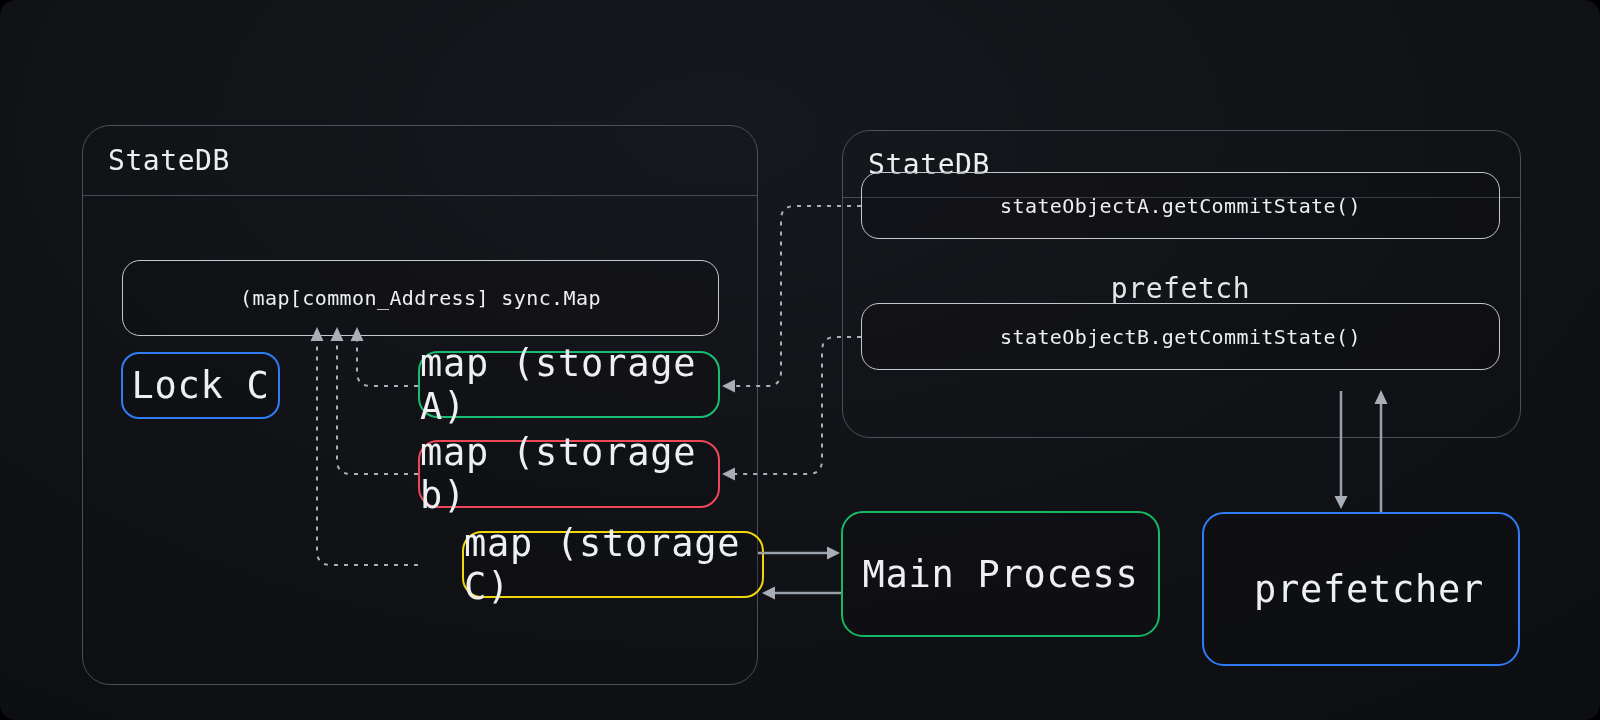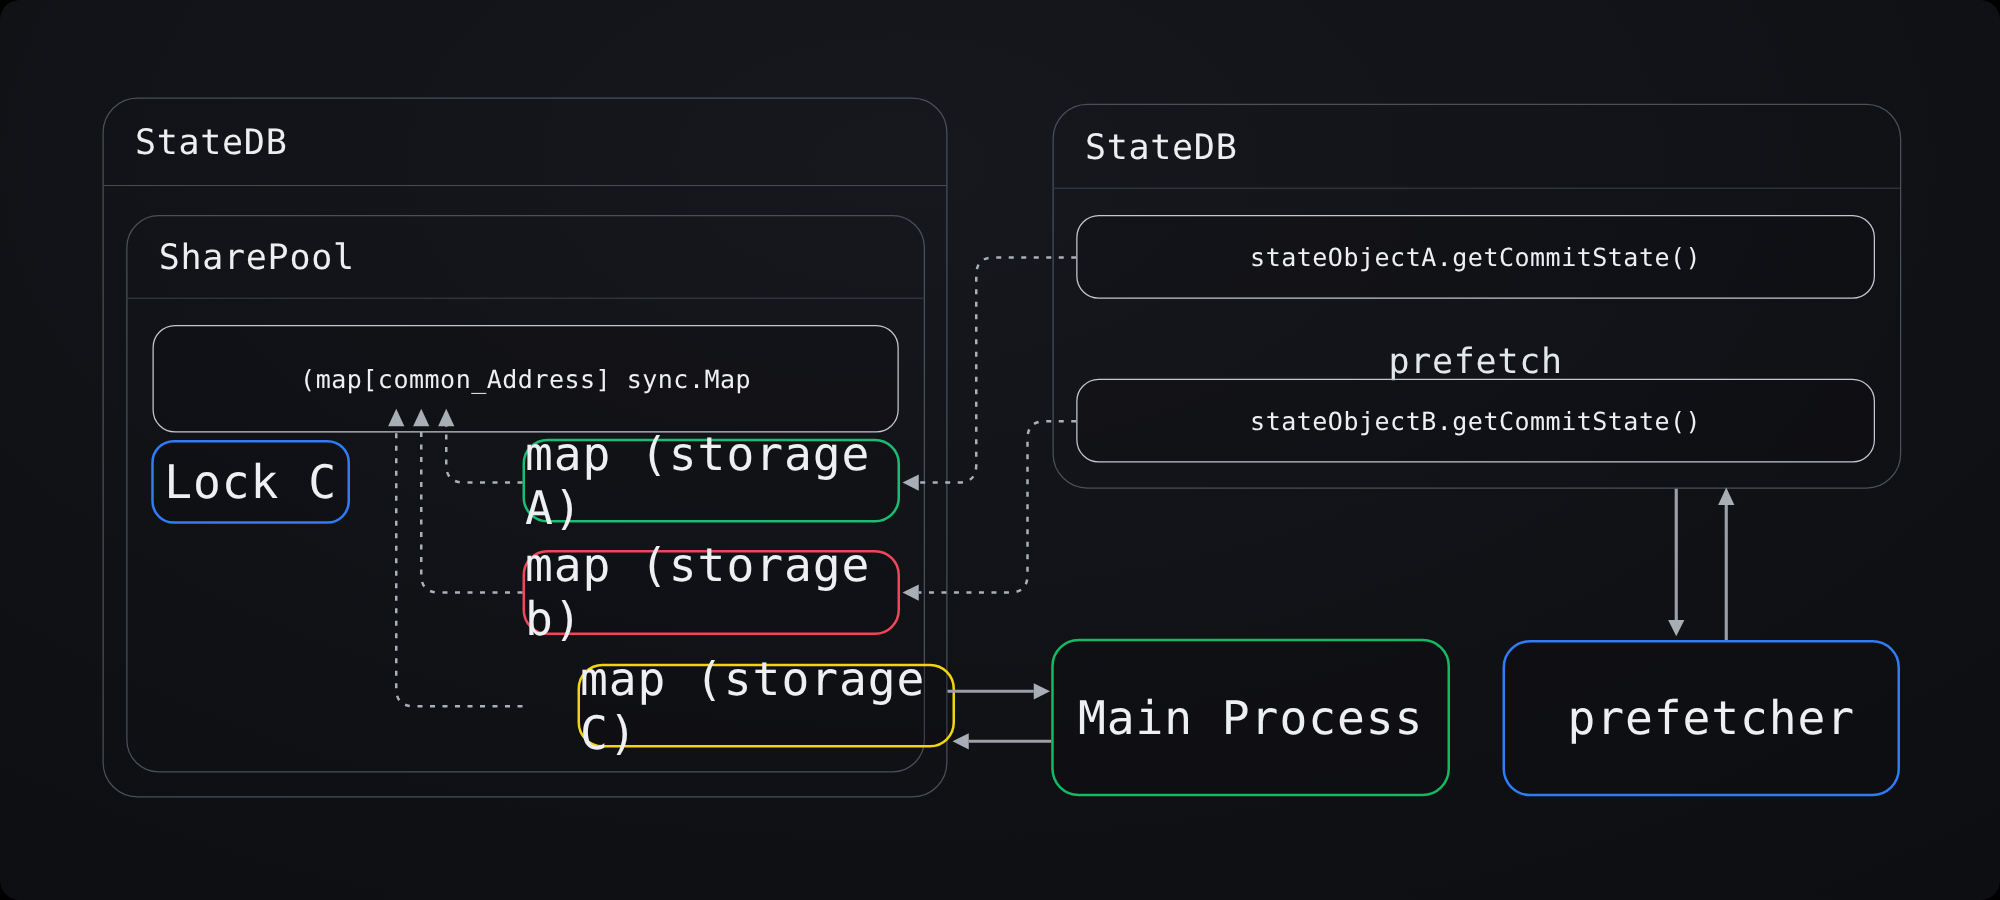--- a/index.html
+++ b/index.html
@@ -10,20 +10,21 @@
     border-radius:16px;
     overflow:hidden;
     font-family:"DejaVu Sans Mono","Liberation Mono",monospace;
     color:#edeff2;
   }
   .abs{position:absolute;box-sizing:border-box;}
   .frame{
     border:1.5px solid #4a4f58;
     border-radius:28px;
     background:transparent;
+    margin-top:47px;
   }
   .hdr{
     box-sizing:border-box;
     width:100%;
     border-bottom:1.5px solid #464b54;
     display:flex;align-items:center;
     padding-left:25px;
     font-size:28px;
     letter-spacing:.02em;
     color:#eceef0;
@@ -56,27 +57,22 @@
 <body>
 
 <div id="canvas">
 
   <div class="abs frame" style="left:82px;top:78px;width:676px;height:560px;">
     <div class="hdr" style="height:70px;border-radius:28px 28px 0 0;">
       <span>StateDB</span>
     </div>
   </div>
 
-  <div class="abs frame" style="left:101px;top:172px;width:639px;height:446px;border-radius:26px;">
-    <div class="hdr" style="height:66px;border-radius:26px 26px 0 0;">
-      <span>SharePool</span>
-    </div>
-  </div>
 
-  <div class="abs pill" style="left:122px;top:260px;width:597px;height:86px;">
+  <div class="abs pill" style="left:122px;top:260px;width:597px;height:76px;">
     <span>(map[common_Address] sync.Map</span>
   </div>
 
   <div class="abs node" style="left: 121px; top: 352px; width: 159px; height: 67px; border-radius: 18px; border-color: rgb(46, 125, 246);">
     <span>Lock C</span>
   </div>
 
   <div class="abs node" style="left: 418px; top: 351px; width: 302px; height: 67px; border-color: rgb(25, 189, 116);">
     <span>map (storage A)</span>
   </div>
@@ -100,21 +96,21 @@
   <div class="abs plainlabel" style="left:861px;top:268px;width:639px;height:40px;text-align:center;">prefetch</div>
 
   <div class="abs pill" style="left:861px;top:303px;width:639px;height:67px;">
     <span>stateObjectB.getCommitState()</span>
   </div>
 
   <div class="abs node bignode" style="left: 841px; top: 511px; width: 319px; height: 126px; border-color: rgb(23, 184, 100);">
     <span>Main Process</span>
   </div>
 
-  <div class="abs node bignode" style="left: 1202px; top: 512px; width: 318px; height: 125px; border-color: rgb(46, 125, 246); padding-left: 16px;">
+  <div class="abs node bignode" style="left: 1202px; top: 512px; width: 318px; height: 154px; border-color: rgb(46, 125, 246); padding-left: 16px;">
     <span>prefetcher</span>
   </div>
 
   <svg id="wires" width="1600" height="720" viewBox="0 0 1600 720">
 
     <g>
       <path class="dash" d="M 861 206 H 795 Q 781 206 781 220 V 372 Q 781 386 767 386 H 735"></path>
       <polygon class="head" points="722,386 735,379.5 735,392.5"></polygon>
     </g>
 

